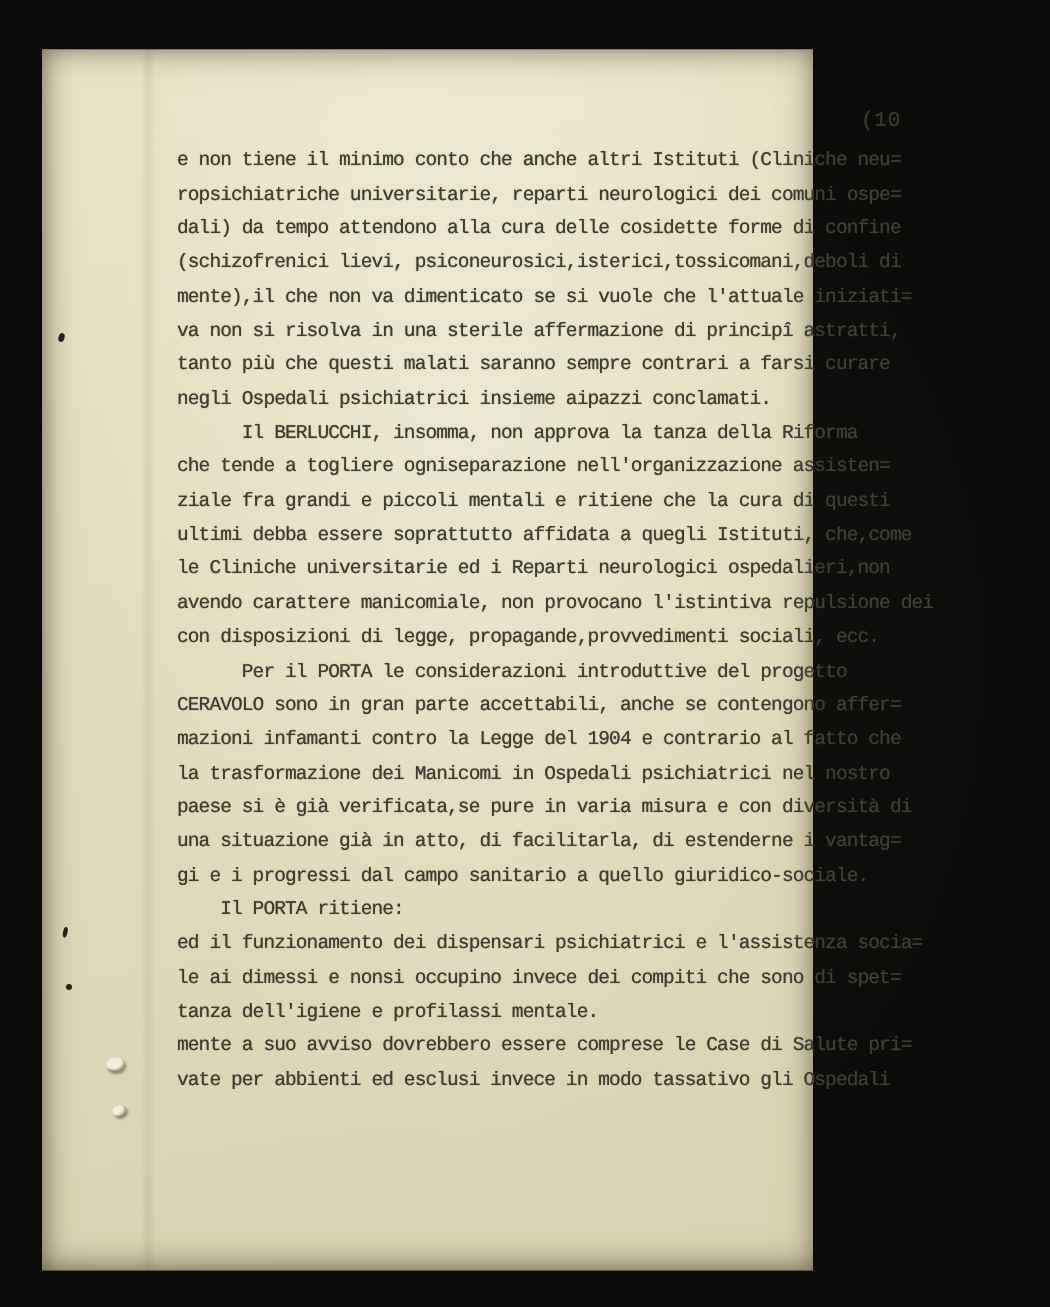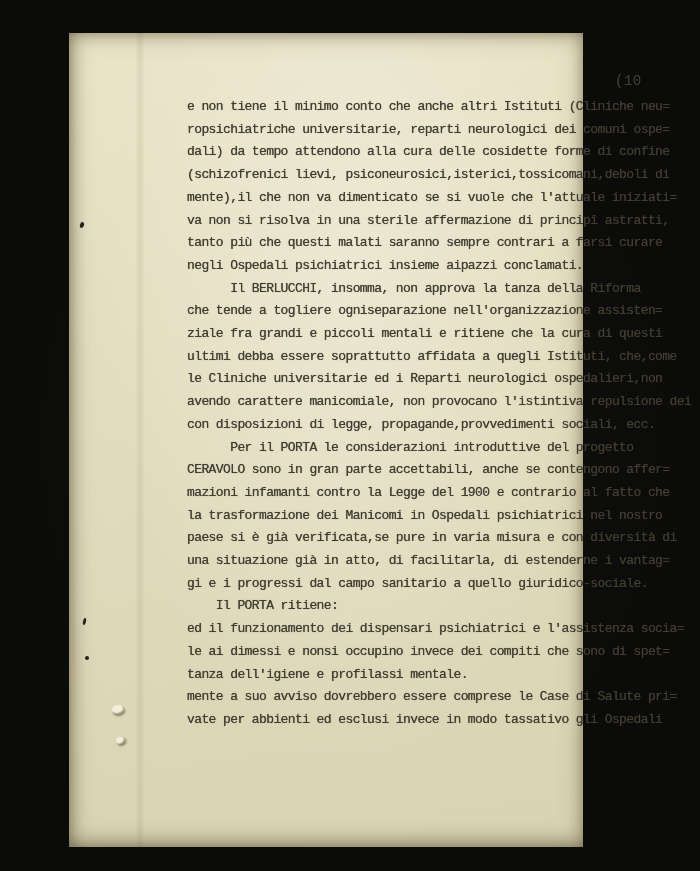--- a/index.html
+++ b/index.html
@@ -29,42 +29,41 @@
     height: 814px;
     background:
       radial-gradient(ellipse at 55% 30%, rgba(255,255,250,0.28), rgba(0,0,0,0) 62%),
       linear-gradient(172deg, #eae4c9 0%, #e2dcbe 48%, #d9d3b3 100%);
     box-shadow:
       inset 0 0 28px rgba(95,85,50,0.30),
       inset 10px 0 16px -8px rgba(55,45,25,0.40),
       inset -8px 0 14px -8px rgba(55,45,25,0.30),
       inset 0 -12px 18px -9px rgba(55,45,25,0.38),
       inset 0 10px 16px -9px rgba(55,45,25,0.28);
-    margin-left: 41px;
   }
   .crease {
     position: absolute;
     left: 66px;
     top: 0;
     bottom: 0;
     width: 10px;
     background: linear-gradient(90deg, rgba(0,0,0,0) 0%, rgba(90,80,50,0.10) 50%, rgba(0,0,0,0) 100%);
   }
   .page-number {
     position: absolute;
     left: 546px;
     top: 40px;
     font-size: 14px;
     color: #3d392e;
     letter-spacing: 0.5px;
     text-shadow: 0 0 0.6px rgba(58,54,44,0.9);
   }
   .text-body {
     position: absolute;
-    left: 118px;
+    left: 90px;
     top: 63px;
     width: 530px;
   }
   .line {
     white-space: pre;
     font-family: "Liberation Mono", monospace;
     font-size: 13px;
     line-height: 22.7px;
     letter-spacing: -0.6px;
     color: #413d31;
@@ -108,21 +107,21 @@
     <div class="line">negli Ospedali psichiatrici insieme aipazzi conclamati.</div>
     <div class="line">      Il BERLUCCHI, insomma, non approva la tanza della Riforma</div>
     <div class="line">che tende a togliere ogniseparazione nell'organizzazione assisten=</div>
     <div class="line">ziale fra grandi e piccoli mentali e ritiene che la cura di questi</div>
     <div class="line">ultimi debba essere soprattutto affidata a quegli Istituti, che,come</div>
     <div class="line">le Cliniche universitarie ed i Reparti neurologici ospedalieri,non</div>
     <div class="line">avendo carattere manicomiale, non provocano l'istintiva repulsione dei</div>
     <div class="line">con disposizioni di legge, propagande,provvedimenti sociali, ecc.</div>
     <div class="line">      Per il PORTA le considerazioni introduttive del progetto</div>
     <div class="line">CERAVOLO sono in gran parte accettabili, anche se contengono affer=</div>
-    <div class="line">mazioni infamanti contro la Legge del 1900 e contrario al fatto che</div>
+    <div class="line">mazioni infamanti contro la Legge del 1904 e contrario al fatto che</div>
     <div class="line">la trasformazione dei Manicomi in Ospedali psichiatrici nel nostro</div>
     <div class="line">paese si è già verificata,se pure in varia misura e con diversità di</div>
     <div class="line">una situazione già in atto, di facilitarla, di estenderne i vantag=</div>
     <div class="line">gi e i progressi dal campo sanitario a quello giuridico-sociale.</div>
     <div class="line">    Il PORTA ritiene:</div>
     <div class="line">ed il funzionamento dei dispensari psichiatrici e l'assistenza socia=</div>
     <div class="line">le ai dimessi e nonsi occupino invece dei compiti che sono di spet=</div>
     <div class="line">tanza dell'igiene e profilassi mentale.</div>
     <div class="line">mente a suo avviso dovrebbero essere comprese le Case di Salute pri=</div>
     <div class="line">vate per abbienti ed esclusi invece in modo tassativo gli Ospedali</div>

